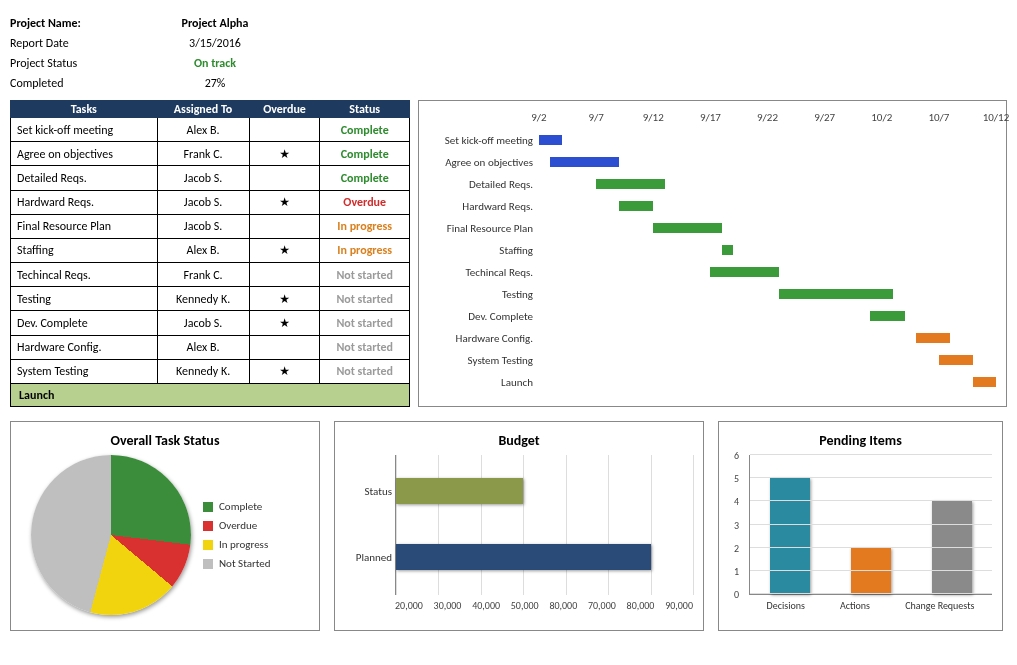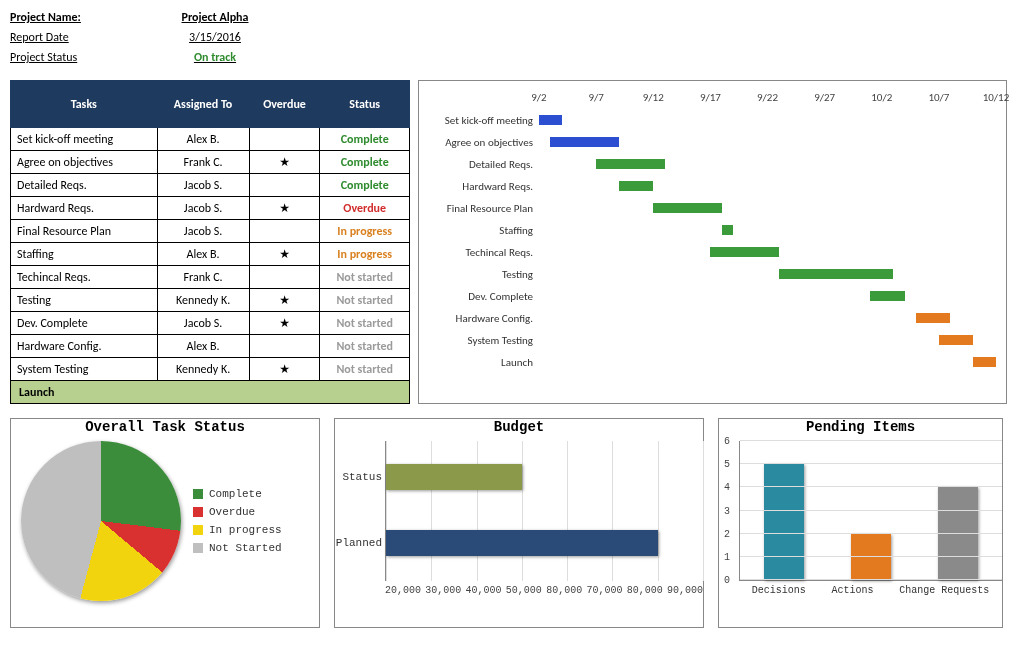--- a/index.html
+++ b/index.html
@@ -7,34 +7,34 @@
     font-family: Calibri, Arial, sans-serif;
     font-size: 12px;
     color: #000;
     background: #fff;
     margin: 0;
     padding: 10px;
     width: 1017px;
   }
   
   .meta { margin-bottom: 10px; }
-  .meta-row { display: flex; height: 20px; align-items: flex-start; text-decoration: underline; }
+  .meta-row { display: flex; height: 20px; align-items: flex-end; }
   .meta-label { width: 150px; }
   .meta-value { width: 110px; text-align: center; }
   .bold { font-weight: 700; }
   .ontrack { color: #2e8b2e; font-weight: 700; }
 
   
   .top-row { display: flex; gap: 8px; margin-bottom: 14px; }
 
   
   .task-table { border-collapse: collapse; width: 400px; }
   .task-table th {
     background: #1f3a5f; color: #fff; font-weight: 700;
-    border: 1px solid #1f3a5f; padding: 16px 4px; font-size: 12px;
+    border: 1px solid #1f3a5f; padding: 1px 4px; font-size: 12px;
   }
   .task-table td {
     border: 1px solid #000; padding: 4px 4px; text-align: center;
     font-size: 12px; height: 22px;
   }
   .task-table td.task-name { text-align: left; padding-left: 6px; }
   .star { font-size: 14px; }
   .status-Complete { color: #2e8b2e; font-weight: 700; }
   .status-Overdue { color: #d12c2c; font-weight: 700; }
   .status-Inprogress { color: #d9801f; font-weight: 700; }
@@ -52,21 +52,21 @@
   .gantt-row .label { width: 110px; text-align: right; padding-right: 6px; font-size: 11px; color: #333; }
   .gantt-row .track { flex: 1; position: relative; height: 10px; }
   .gantt-row .bar { position: absolute; top: 0; height: 10px; }
   .bar-blue { background: #2b4fd0; }
   .bar-green { background: #3b9b3b; }
   .bar-orange { background: #e47a1f; }
 
   
   .bottom-row { display: flex; gap: 14px; }
   .chart-card {
-    border: 1px solid #888; position: relative; font-family: Liberation Mono, monospace;
+    border: 1px solid #888; padding: 10px; position: relative;
   }
   .chart-title { font-weight: 700; text-align: center; font-size: 14px; margin-bottom: 6px; }
 
   
   .pie-card { width: 310px; height: 210px; }
   .pie-body { display: flex; align-items: center; gap: 12px; }
   .pie {
     width: 160px; height: 160px; border-radius: 50%;
     background: conic-gradient(
       #3b8c3b 0deg 97deg,
@@ -118,20 +118,24 @@
     <div class="meta-value bold">Project Alpha</div>
   </div>
   <div class="meta-row">
     <div class="meta-label">Report Date</div>
     <div class="meta-value">3/15/2016</div>
   </div>
   <div class="meta-row">
     <div class="meta-label">Project Status</div>
     <div class="meta-value ontrack">On track</div>
   </div>
+  <div class="meta-row">
+    <div class="meta-label">Completed</div>
+    <div class="meta-value">27%</div>
+  </div>
 </div>
 
 <div class="top-row">
 
   <table class="task-table">
     <thead>
       <tr>
         <th>Tasks</th>
         <th>Assigned To</th>
         <th>Overdue</th>

